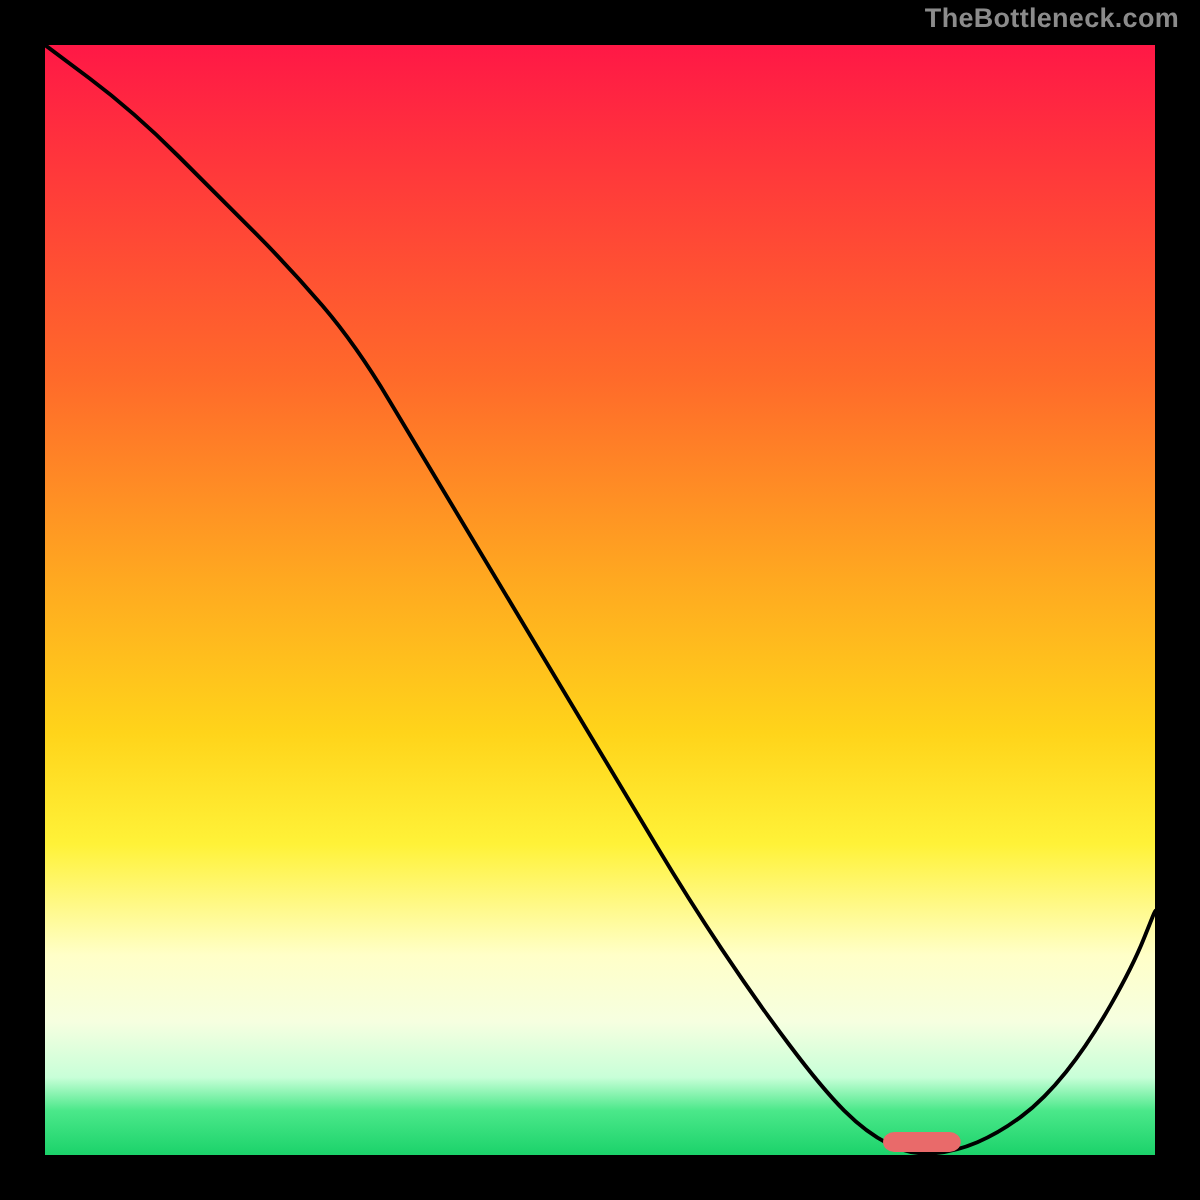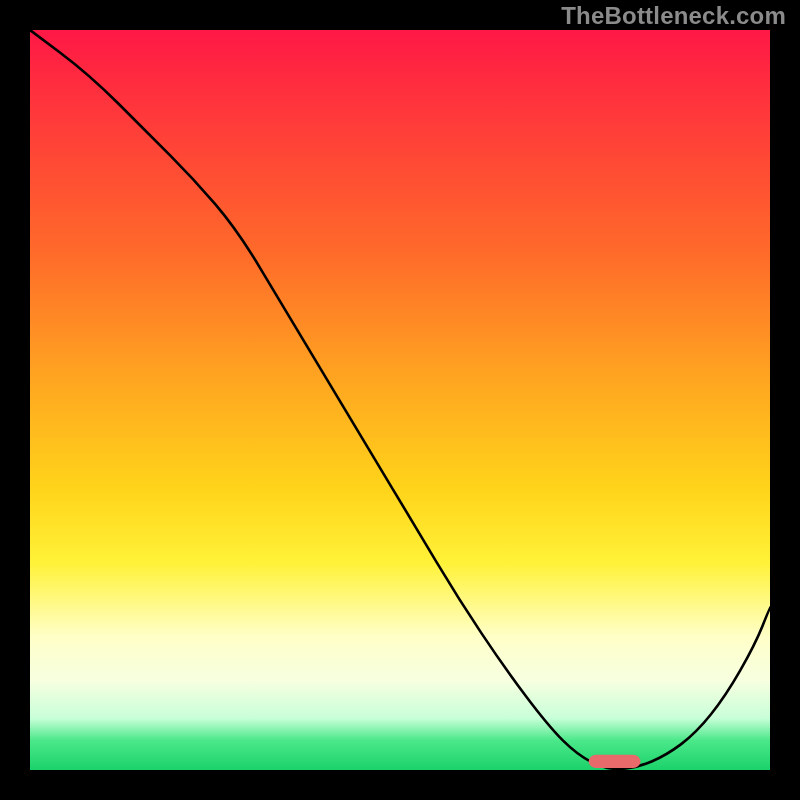--- a/index.html
+++ b/index.html
@@ -54,21 +54,21 @@
     position: absolute;
     left: 0;
     top: 0;
     width: 740px;
     height: 740px;
   }
   .watermark {
     position: absolute;
     top: 2px;
     right: 14px;
-    font-size: 24px;
+    font-size: 18px;
     font-weight: 600;
     color: #8b8b8b;
     letter-spacing: 0.2px;
   }
 </style>
 </head>
 <body>
 
 <div class="frame">
   <div class="watermark">TheBottleneck.com</div>

